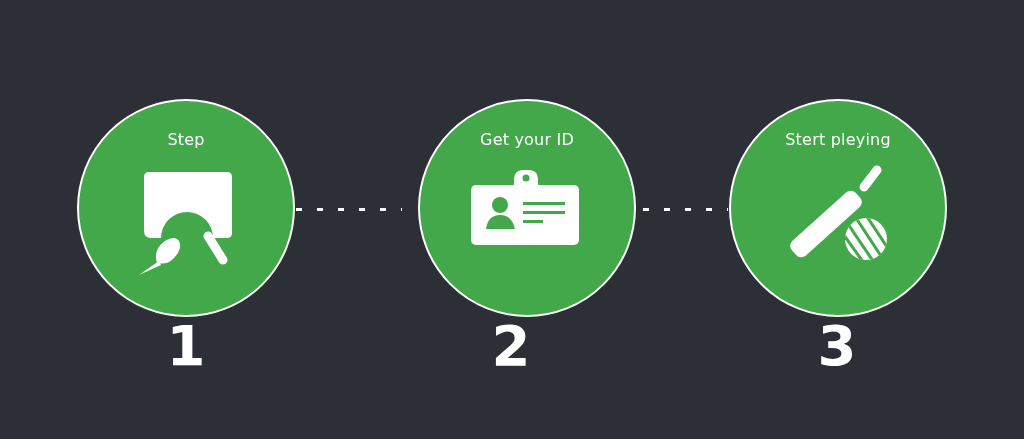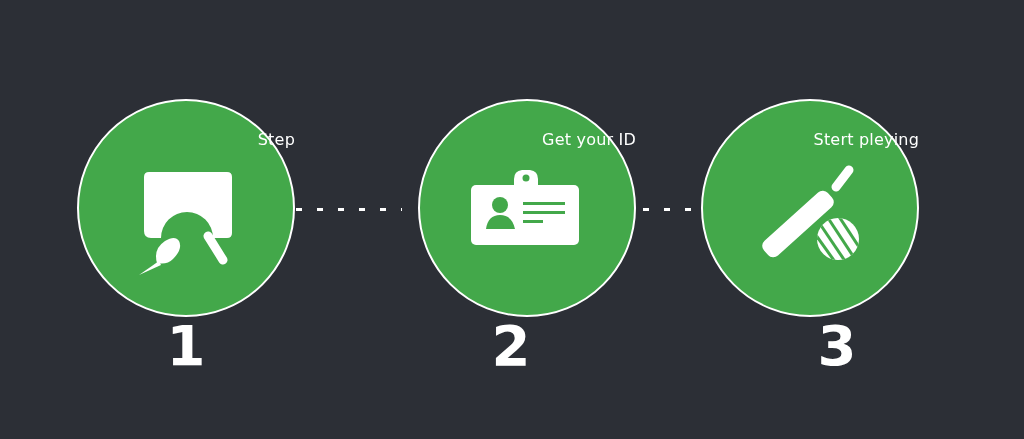--- a/index.html
+++ b/index.html
@@ -36,21 +36,21 @@
       height: 214px;
       border-radius: 50%;
       background: #43a84a;
       border: 2px solid #ffffff;
     }
     .step-title {
       position: absolute;
       left: 0;
       width: 218px;
       top: 31px;
-      text-align: right;
+      text-align: center;
       color: #ffffff;
       font-size: 16px;
       font-weight: normal;
       letter-spacing: 0.2px;
     }
     .step-icon {
       position: absolute;
       left: 0;
       top: 0;
       width: 218px;
@@ -99,21 +99,21 @@
 
     <circle cx="82" cy="106" r="8" fill="#43a84a"></circle>
     <path d="M68 130 Q70 116 82 116 Q94 116 97 130 Z" fill="#43a84a"></path>
 
     <rect x="105" y="103" width="42" height="3" fill="#43a84a"></rect>
     <rect x="105" y="112" width="42" height="3" fill="#43a84a"></rect>
     <rect x="105" y="121" width="20" height="3" fill="#43a84a"></rect>
   </svg>
 </div>
 
-<div class="step" style="left:701px;">
+<div class="step" style="left:729px;">
   <div class="circle"></div>
   <div class="step-title">Stert pleying</div>
   <svg class="step-icon" viewBox="0 0 218 218">
 
     <line x1="148" y1="71" x2="135" y2="88" stroke="#ffffff" stroke-width="9" stroke-linecap="round"></line>
 
     <g transform="rotate(-42 97 125)">
       <rect x="54" y="115" width="86" height="20" rx="7" ry="7" fill="#ffffff"></rect>
     </g>
 

